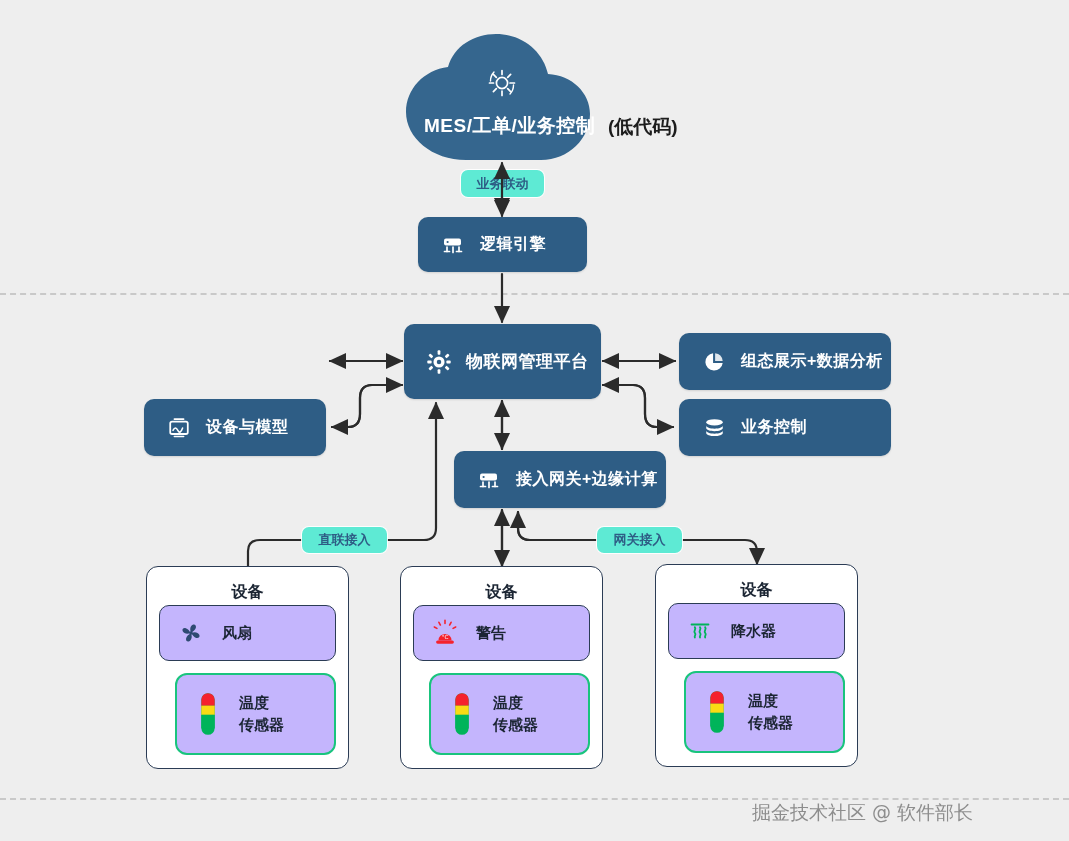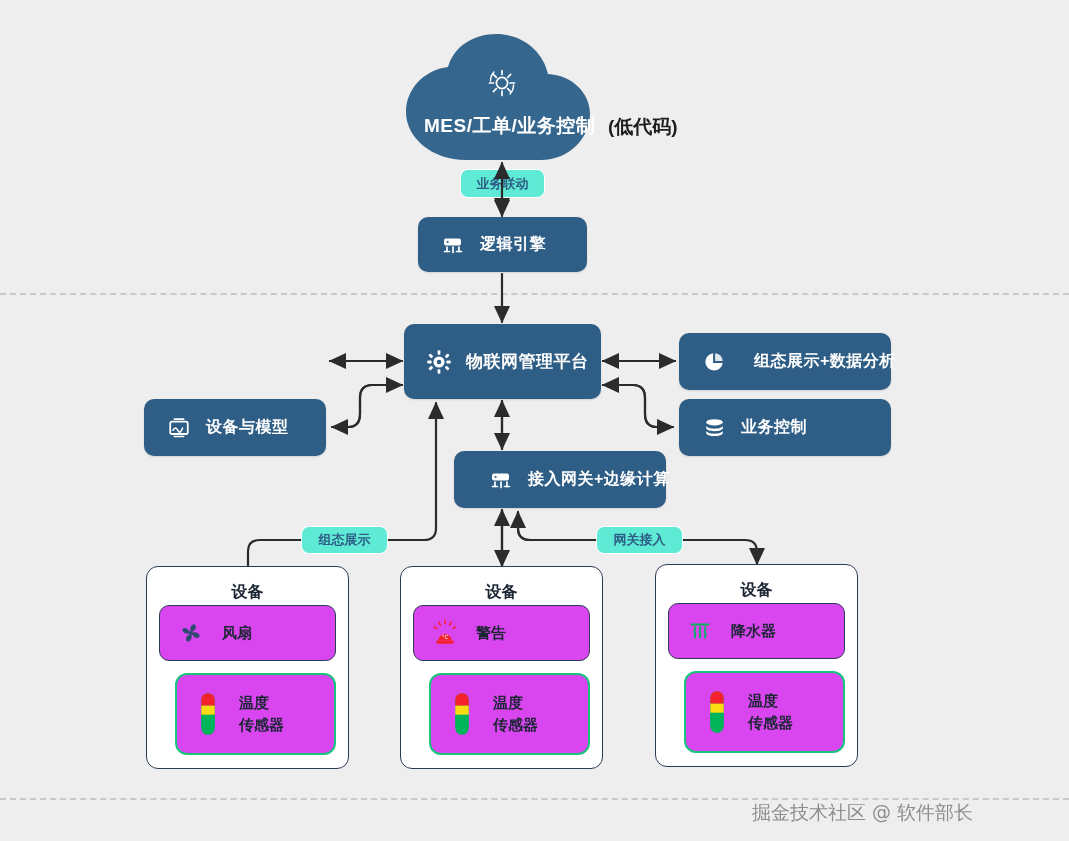--- a/index.html
+++ b/index.html
@@ -75,21 +75,21 @@
     border-radius:12px;
     box-sizing:border-box;
   }
   .devcard .hd{
     text-align:center;
     font-size:16px;font-weight:bold;color:#1b2533;
     margin-top:15px;margin-bottom:2px;
   }
   .subbox{
     margin:0 12px 12px 12px;
-    background:#d946ef;
+    background:#c4b5fd;
     border:1.5px solid #2b3c55;
     border-radius:10px;
     height:56px;
     display:flex;align-items:center;
     box-sizing:border-box;
   }
   .subbox.green{
     border:2.4px solid #19c47d;
     border-radius:12px;
     height:82px;
@@ -179,21 +179,21 @@
       <svg viewBox="0 0 26 26" width="24" height="24">
         <rect x="3.5" y="6" width="19" height="13.5" rx="2" fill="none" stroke="#fff" stroke-width="1.9"></rect>
         <path d="M6.5 15.5 q2.6 -5 5.2 0 q2.6 5 5.2 -2.5" fill="none" stroke="#fff" stroke-width="1.7" stroke-linecap="round"></path>
         <path d="M8 3.4 h10" stroke="#fff" stroke-width="1.8" stroke-linecap="round"></path>
         <path d="M8 22.2 h10" stroke="#fff" stroke-width="1.8" stroke-linecap="round"></path>
       </svg>
     </span>
     <span class="tx">设备与模型</span>
   </div>
 
-  <div class="nbox" style="left:679px;top:333px;width:212px;height:57px;gap:13px;">
+  <div class="nbox" style="left:679px;top:333px;width:212px;height:57px;">
     <span class="ic">
       <svg viewBox="0 0 26 26" width="24" height="24">
         <path fill="#fff" d="M12 3.6 A9.4 9.4 0 1 0 22.4 14 H12 Z"></path>
         <path fill="#fff" d="M14.2 3.6 A9.4 9.4 0 0 1 22.4 11.8 H14.2 Z" opacity=".85"></path>
       </svg>
     </span>
     <span class="tx">组态展示+数据分析</span>
   </div>
 
   <div class="nbox" style="left:679px;top:399px;width:212px;height:57px;">
@@ -202,21 +202,21 @@
         <g fill="#fff">
           <ellipse cx="13" cy="7.6" rx="8.6" ry="3.3"></ellipse>
           <path d="M4.4 11 c0 1.8 3.9 3.3 8.6 3.3 s8.6-1.5 8.6-3.3 v2.6 c0 1.8-3.9 3.3-8.6 3.3 s-8.6-1.5-8.6-3.3 Z"></path>
           <path d="M4.4 16.2 c0 1.8 3.9 3.3 8.6 3.3 s8.6-1.5 8.6-3.3 v2.4 c0 1.8-3.9 3.3-8.6 3.3 s-8.6-1.5-8.6-3.3 Z"></path>
         </g>
       </svg>
     </span>
     <span class="tx">业务控制</span>
   </div>
 
-  <div class="nbox" style="left:454px;top:451px;width:212px;height:57px;padding-left:12px;">
+  <div class="nbox" style="left:454px;top:451px;width:212px;height:57px;">
     <span class="ic">
       <svg viewBox="0 0 26 26" width="26" height="26">
         <rect x="4" y="6.5" width="17" height="7" rx="2" fill="#fff"></rect>
         <circle cx="7.6" cy="10" r="1.1" fill="#2e5d85"></circle>
         <g stroke="#fff" stroke-width="1.7" stroke-linecap="round" fill="none">
           <path d="M7 15 v4.5 M13 15 v5.5 M19 15 v4.5"></path>
           <path d="M4.5 19.5 h5 M16.5 19.5 h5"></path>
         </g>
       </svg>
     </span>
@@ -259,21 +259,21 @@
       <path d="M248,566 L248,551 Q248,540 260,540 L424,540 Q436,540 436,528 L436,403" marker-end="url(#ah)"></path>
 
       <path d="M502,510 L502,566" marker-end="url(#ah)"></path>
       <path d="M502,566 L502,510" marker-end="url(#ah)"></path>
 
       <path d="M518,512 L518,528 Q518,540 530,540 L745,540 Q757,540 757,552 L757,564" marker-end="url(#ah)"></path>
       <path d="M530,540 Q518,540 518,528 L518,512" marker-end="url(#ah)"></path>
     </g>
   </svg>
 
-  <div class="pill" style="left:302px;top:527px;width:85px;height:26px;">组态展示</div>
+  <div class="pill" style="left:302px;top:527px;width:85px;height:26px;">直联接入</div>
   <div class="pill" style="left:597px;top:527px;width:85px;height:26px;">网关接入</div>
 
   <div class="devcard" style="left:146px;top:566px;width:203px;height:203px;">
     <div class="hd">设备</div>
     <div class="subbox">
       <span class="sic">
         <svg viewBox="0 0 32 32" width="30" height="30">
           <g fill="#2e4a72">
             <path d="M16 15.4 c-1.6-3.4-.6-7 1.8-8.2 2.2-1.1 4 .6 3.4 3.2-.6 2.3-2.8 4.2-5.2 5Z"></path>
             <path d="M16.6 16 c3.4-1.6 7-.6 8.2 1.8 1.1 2.2-.6 4-3.2 3.4-2.3-.6-4.2-2.8-5-5.2Z"></path>

